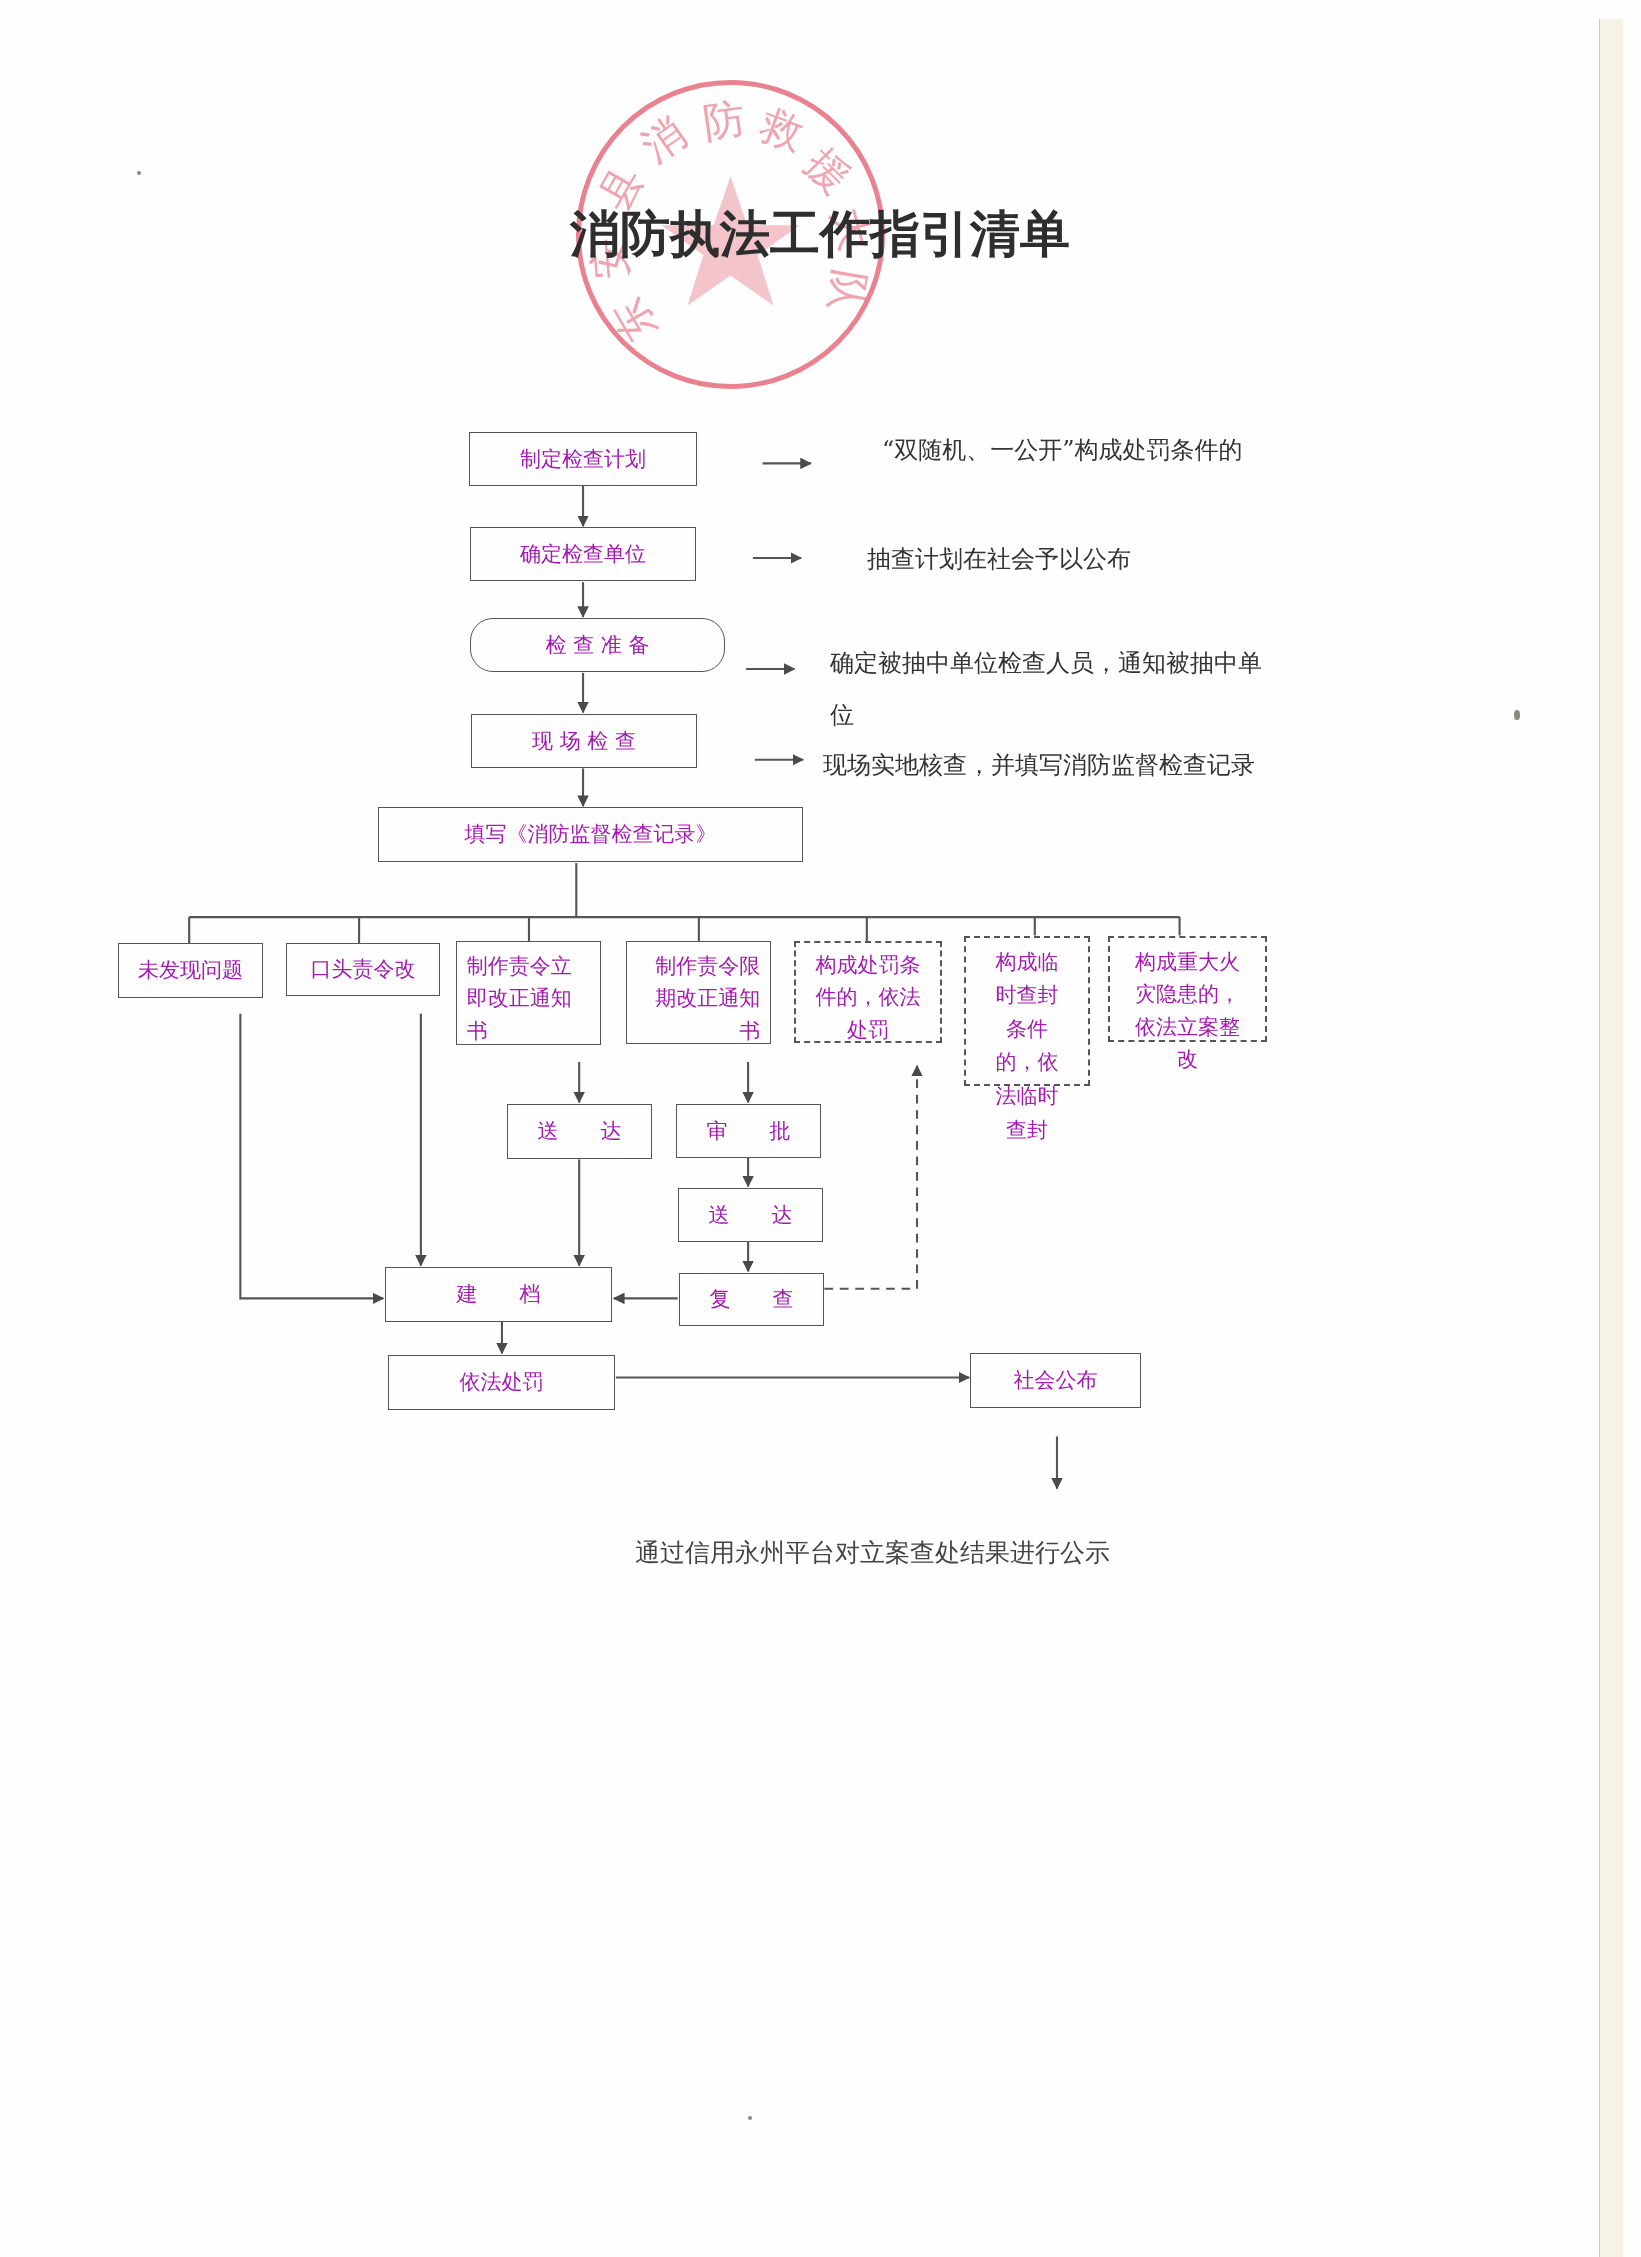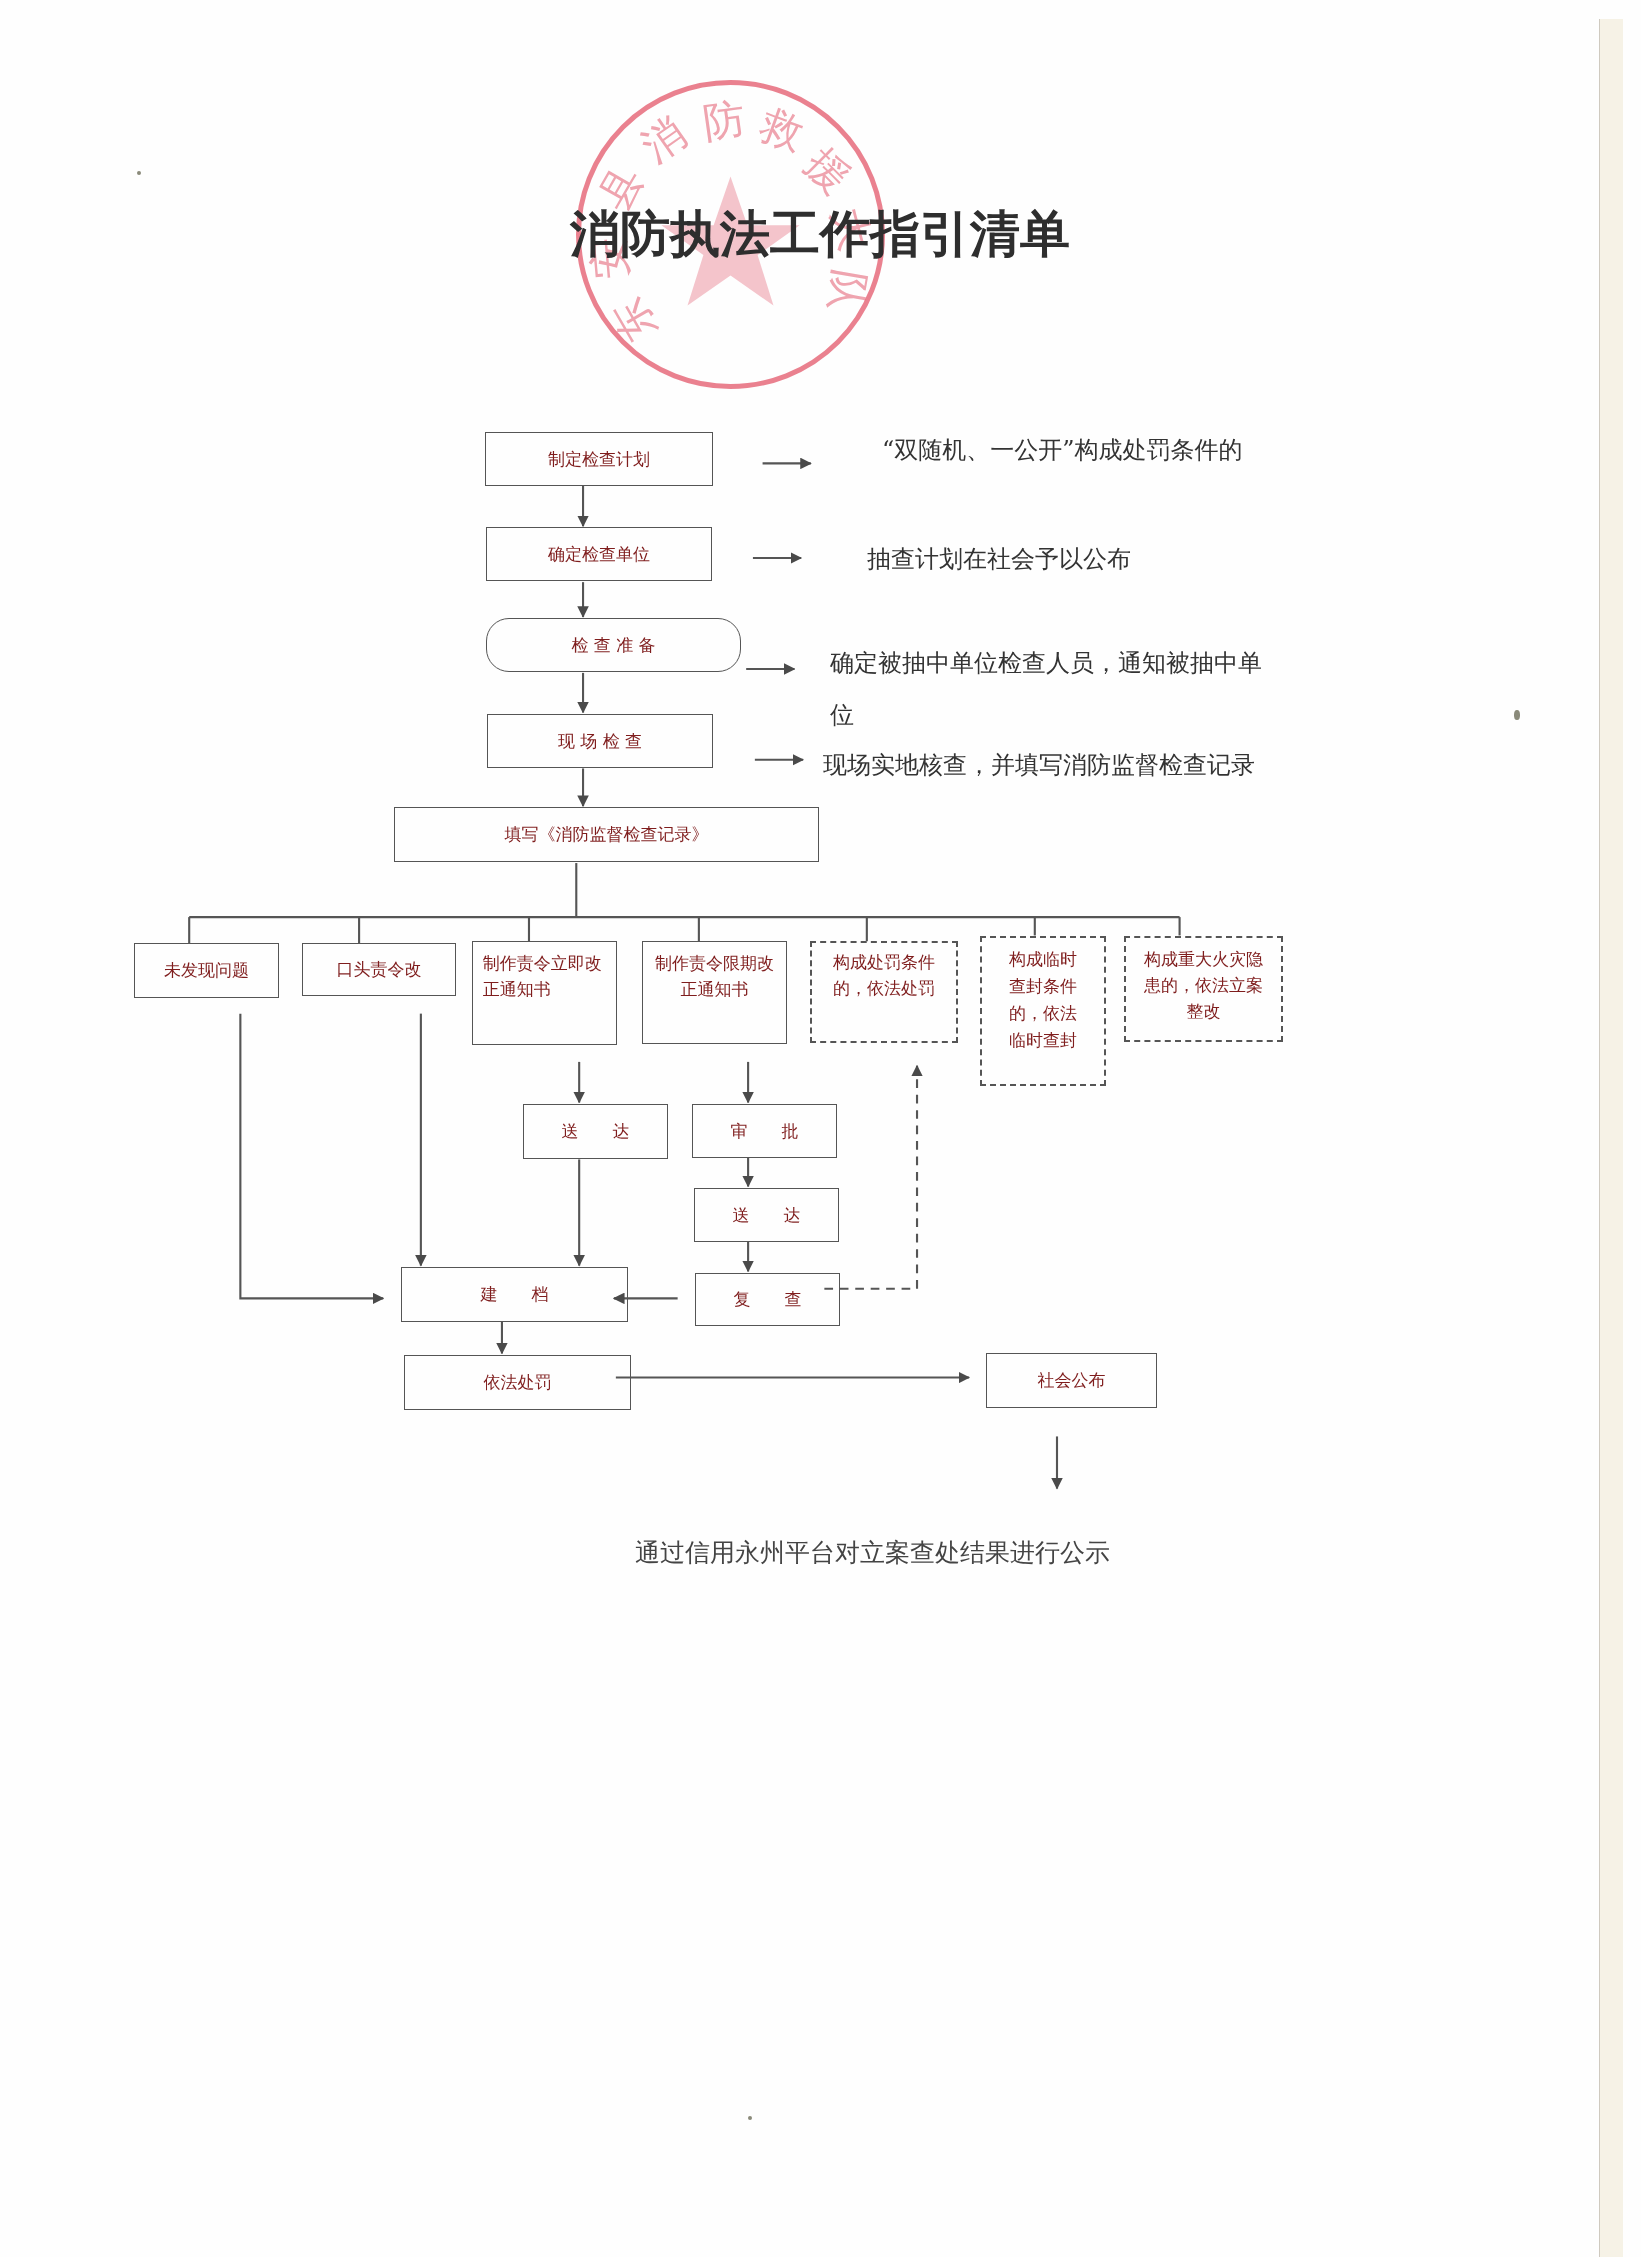--- a/index.html
+++ b/index.html
@@ -7,21 +7,21 @@
          font-family: "DejaVu Serif", "Liberation Serif", serif; color:#3a3a3a; }
   .page { position:absolute; left:0; top:0; width:1641px; height:2257px; background:#fefefe; }
   .edge-strip { position:absolute; left:1599px; top:19.3px; width:23px; height:2238px; background:#f6f2e6; border-left:1px solid #cfcac0; }
   .stamp { position:absolute; left:576px; top:80px; width:309px; height:309px; border-radius:50%;
            border:5.8px solid rgba(226,80,100,0.72); box-sizing:border-box; }
   .stamp-star { position:absolute; left:0; top:0; width:100%; height:100%; }
   .stamp-text { position:absolute; font-size:42px; color:rgba(226,90,110,0.55); font-family:"DejaVu Serif", serif; }
   .title { position:absolute; left:570px; top:201px; font-size:50px; font-weight:bold; letter-spacing:0px;
            color:#2e2e2e; white-space:nowrap; }
   .box { position:absolute; border:1.9px solid #555; box-sizing:border-box; display:flex; align-items:center;
-         justify-content:center; text-align:center; font-size:17px; color:#7f1d1d; background:transparent; line-height:1.55;margin-left:16px; }
+         justify-content:center; text-align:center; font-size:21px; color:#a21caf; background:transparent; line-height:1.55; }
   .box.dashed { border:2.4px dashed #555; }
   .box.wrap { align-items:flex-start; padding:7.7px 9.7px 0 9.7px; }
   .note { position:absolute; font-size:24px; color:#333; white-space:nowrap; font-family:"DejaVu Serif", serif; }
   svg.lines { position:absolute; left:0; top:0; }
   .speck { position:absolute; width:3.9px; height:3.9px; border-radius:50%; background:#8a8a7a; }
 </style>
 </head>
 <body>
 
 <div class="page">
@@ -103,21 +103,21 @@
 
   <div class="note" style="left:882px; top:434px;">“双随机、一公开”构成处罚条件的</div>
   <div class="note" style="left:867px; top:543px;">抽查计划在社会予以公布</div>
   <div class="note" style="left:830px; top:647px;">确定被抽中单位检查人员，通知被抽中单</div>
   <div class="note" style="left:830px; top:699px;">位</div>
   <div class="note" style="left:823px; top:749px;">现场实地核查，并填写消防监督检查记录</div>
 
   <div class="box" style="left:118px; top:943px; width:145px; height:55px;">未发现问题</div>
   <div class="box" style="left:286px; top:943px; width:154px; height:53px;">口头责令改</div>
   <div class="box wrap" style="left:456px; top:941px; width:145px; height:104px; text-align:left;">制作责令立即改正通知书</div>
-  <div class="box wrap" style="left:626px; top:941px; width:145px; height:103px; text-align:center;">制作责令限期改正通知书</div>
+  <div class="box wrap" style="left:626px; top:941px; width:145px; height:103px; text-align:right;">制作责令限期改正通知书</div>
   <div class="box dashed wrap" style="left:794px; top:941px; width:148px; height:102px; padding:5.8px 17.4px 0 17.4px;">构成处罚条件的，依法处罚</div>
   <div class="box dashed wrap" style="left:964px; top:936px; width:126px; height:150px; padding:7.7px 21px 0 21px; line-height:1.6;">构成临时查封条件的，依法临时查封</div>
   <div class="box dashed wrap" style="left:1108px; top:936px; width:159px; height:106px; padding:7.7px 17.4px 0 17.4px;">构成重大火灾隐患的，依法立案整改</div>
 
   <div class="box" style="left:507px; top:1104px; width:145px; height:55px;">送　　达</div>
   <div class="box" style="left:676px; top:1104px; width:145px; height:54px;">审　　批</div>
   <div class="box" style="left:678px; top:1188px; width:145px; height:54px;">送　　达</div>
   <div class="box" style="left:679px; top:1273px; width:145px; height:53px;">复　　查</div>
   <div class="box" style="left:385px; top:1267px; width:227px; height:55px;">建　　档</div>
   <div class="box" style="left:388px; top:1355px; width:227px; height:55px;">依法处罚</div>

